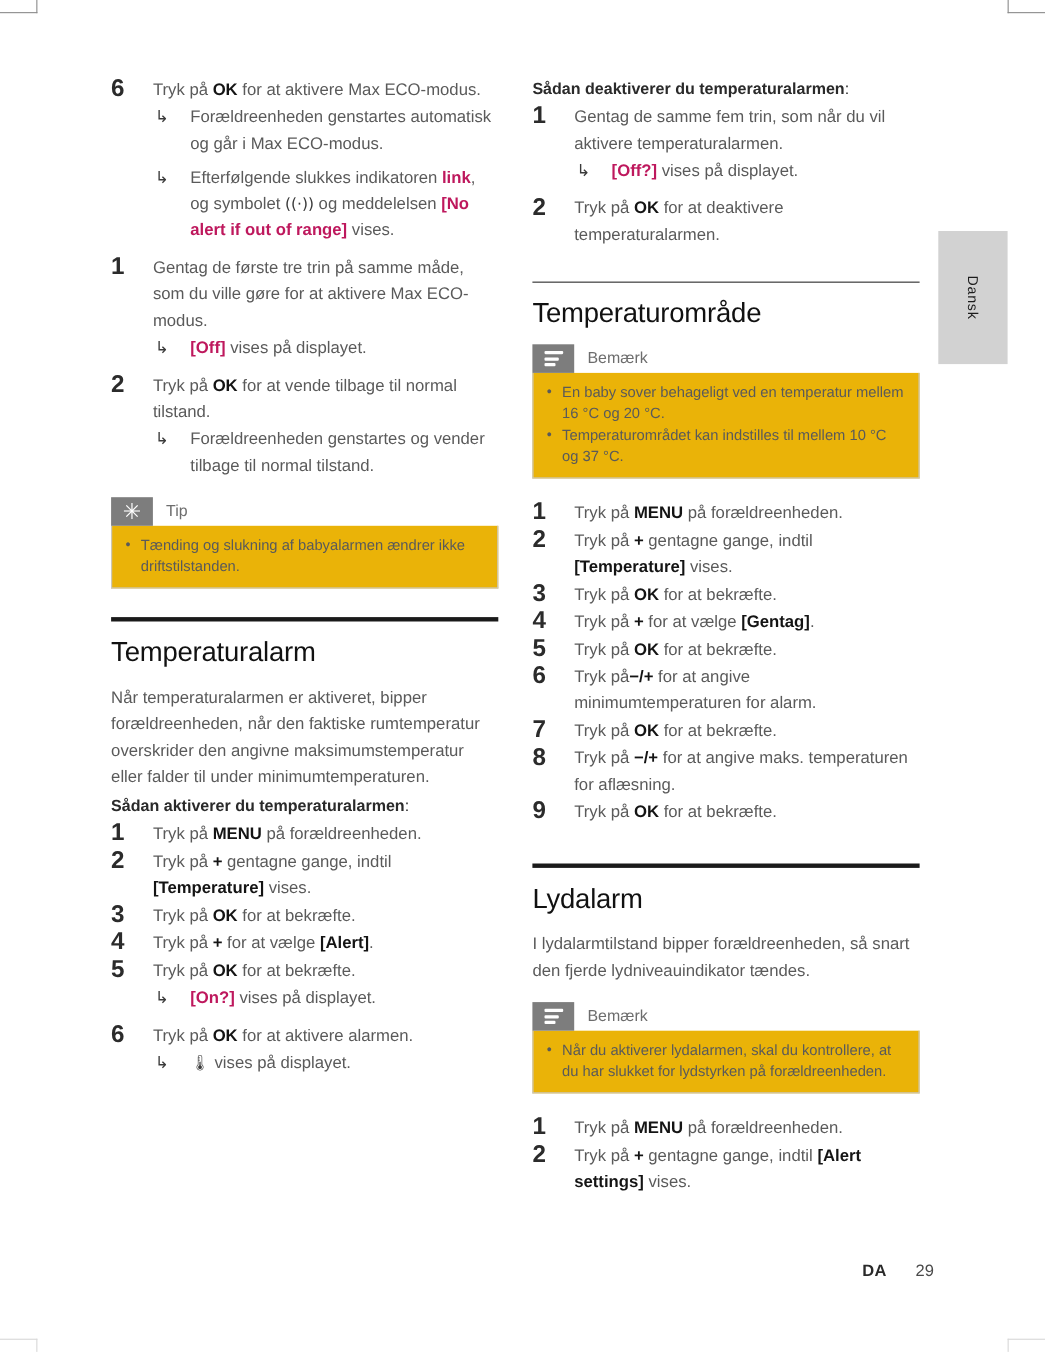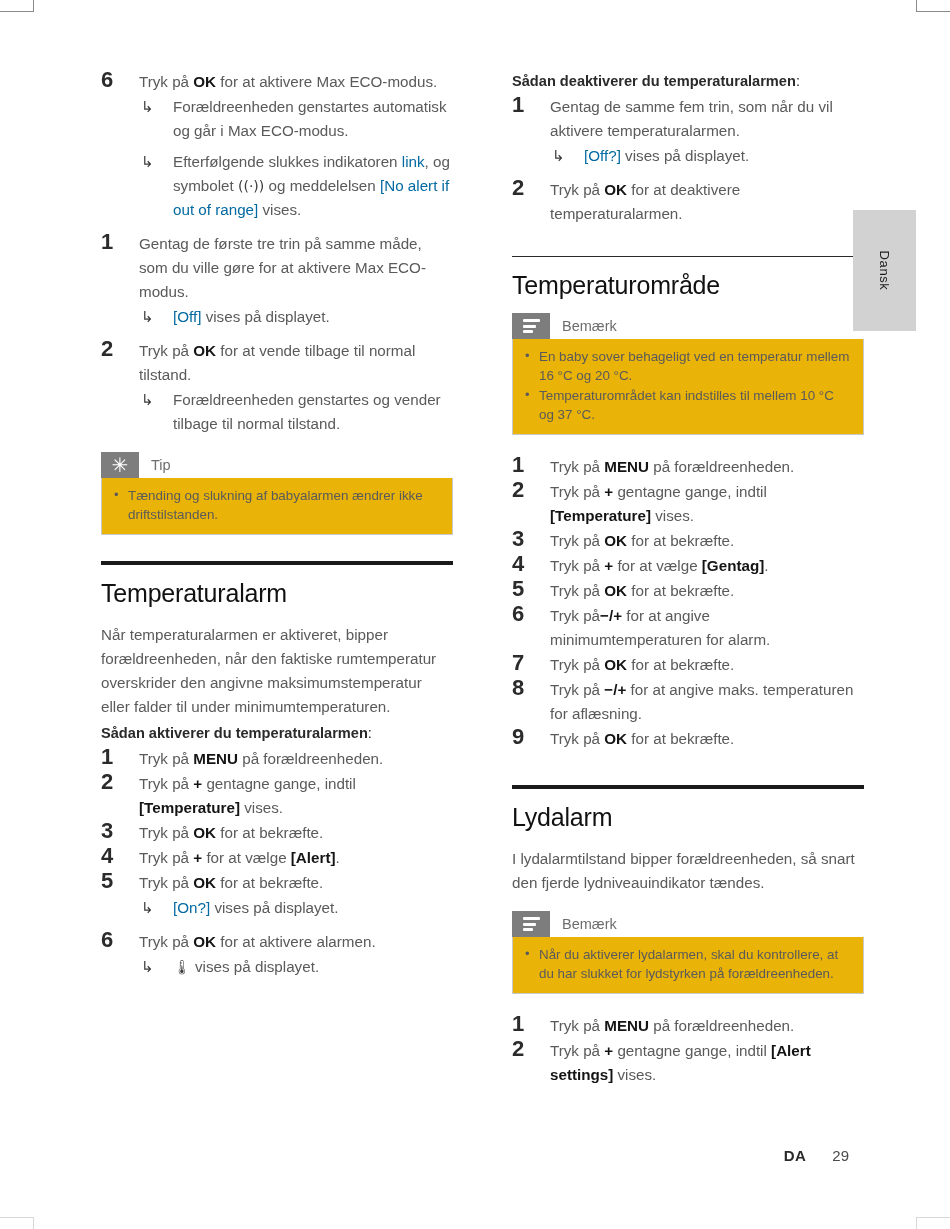--- a/index.html
+++ b/index.html
@@ -34,21 +34,21 @@
     left: 0; top: 0;
     width: 950px;
     height: 1229px;
   }
   .col {
     position: absolute;
     top: 70px;
     width: 352px;
   }
   .col-left  { left: 101px; }
-  .col-right { left: 512px; }
+  .col-right { left: 484px; }
 
   
   .side-tab {
     position: absolute;
     left: 853px;
     top: 210px;
     width: 63px;
     height: 121px;
     background: #d2d2d2;
   }
@@ -109,21 +109,21 @@
     color: #5a5a5a;
     margin-top: 1px;
   }
   .result-arrow {
     position: absolute;
     left: 2px;
     top: 0px;
     font-size: 15px;
     color: #3a3a3a;
   }
-  .result b { color: #0369a1; font-weight: normal; }
+  .result b { color: #be185d; font-weight: bold; }
 
   
   .gap-s { margin-bottom: 10px; }
 
   
   .callout { margin: 16px 0 4px 0; }
   .callout-head {
     display: flex;
     align-items: center;
     height: 26px;

